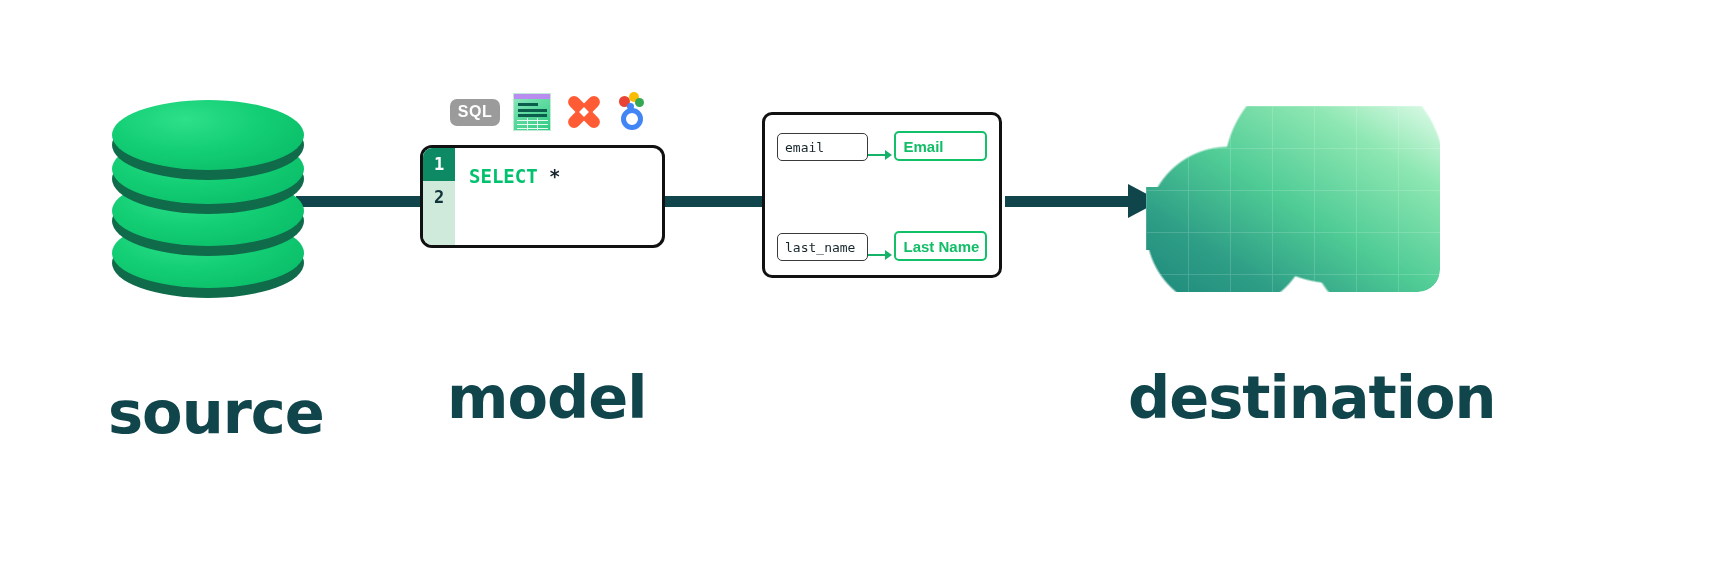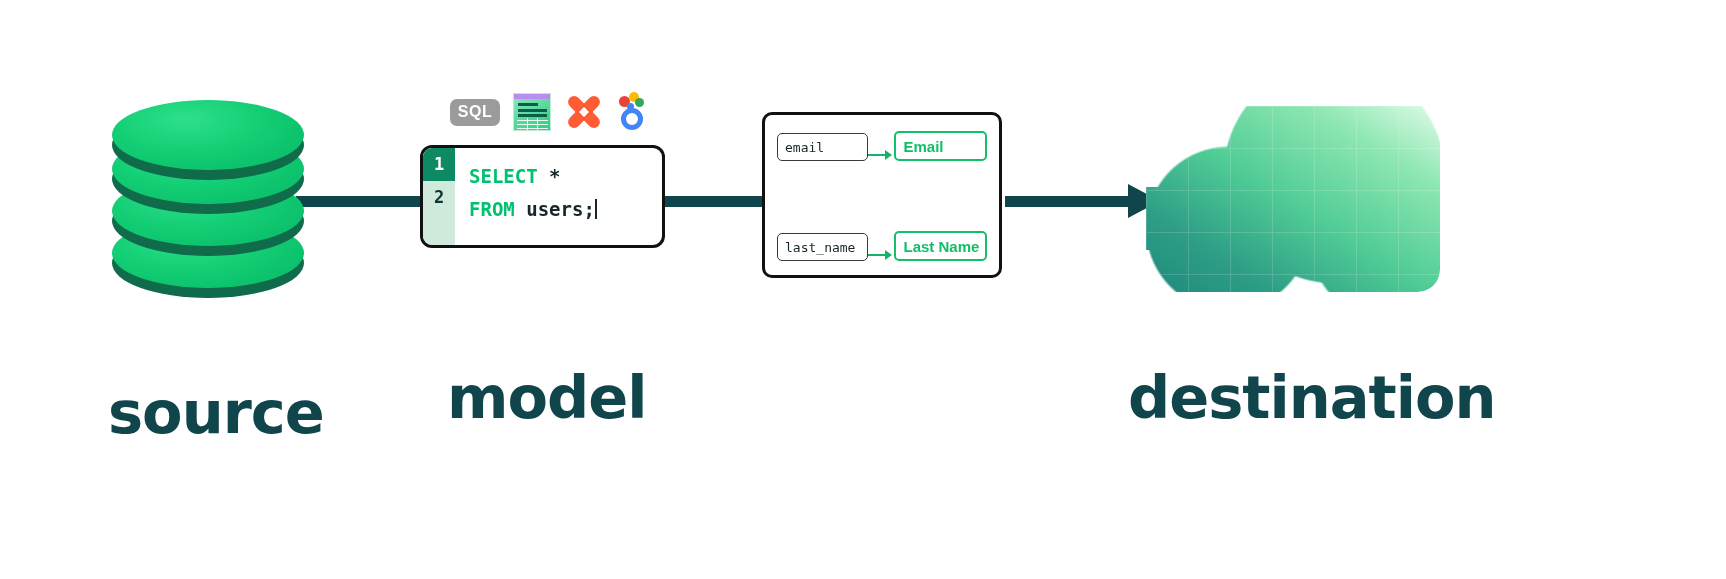--- a/index.html
+++ b/index.html
@@ -379,21 +379,20 @@
     </div>
   </div>
 
   <div id="model-editor">
     <div class="gutter">
       <div class="ln active">1</div>
       <div class="ln">2</div>
     </div>
     <div class="code-area">
       <div class="code-line"><span class="kw">SELECT</span><span class="plain"> *</span></div>
-      <div class="code-line"><span class="kw">FROM</span><span class="plain"> users;</span><span class="caret"></span></div>
     </div>
   </div>
 
   <div id="sync-card">
 
     <div class="map-row">
       <div class="src-field">email</div>
       <div class="map-arrow">
         <div class="shaft"></div>
           <div class="head"></div>

